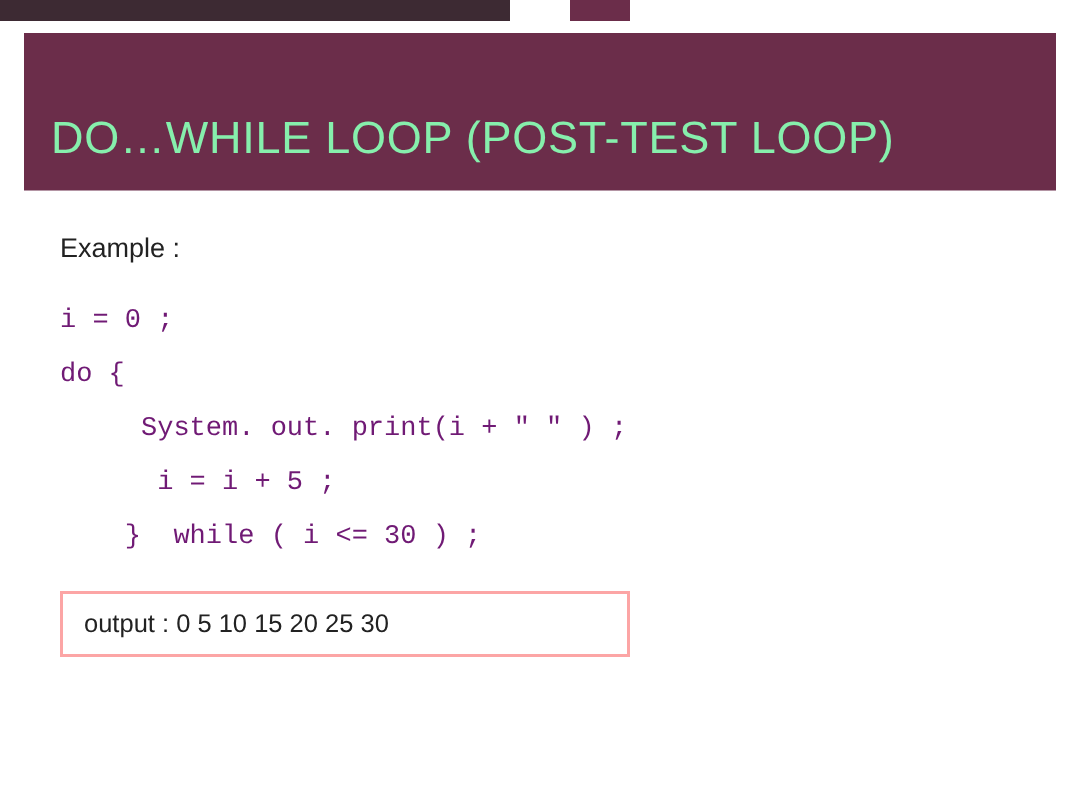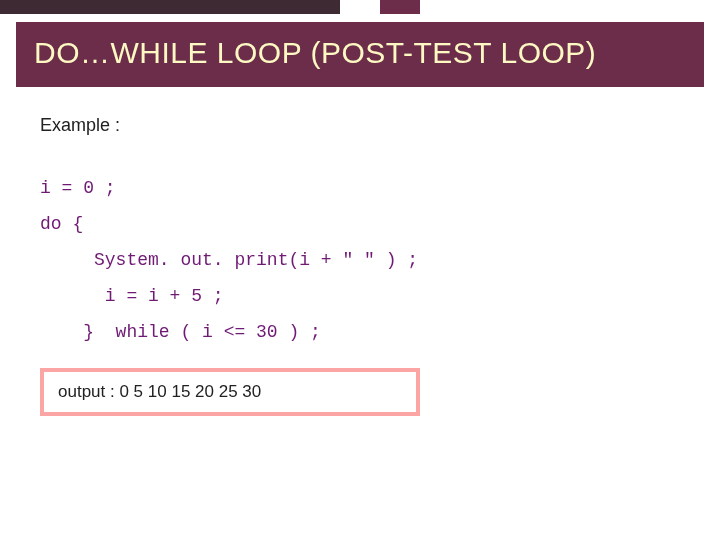--- a/index.html
+++ b/index.html
@@ -35,44 +35,45 @@
     flex: 1;
     height: 14px;
     background: #ffffff;
   }
   .title-bar {
     margin: 8px 16px 0 16px;
     background: #6b2d4a;
     padding: 14px 18px 16px 18px;
   }
   .title-text {
-    color: #fef9c3;
+    color: #86efac;
     font-size: 30px;
     font-weight: 400;
     line-height: 1.15;
     letter-spacing: 0.5px;
+    margin-top: 40px;
   }
   .content {
     padding: 28px 40px 0 40px;
     color: #222;
   }
   .example-label {
     font-size: 18px;
-    margin-bottom: 34px;
+    margin-bottom: 20px;
   }
   .code {
     font-family: "Courier New", Courier, monospace;
     font-size: 18px;
     line-height: 2.0;
     white-space: pre;
     color: #701a75;
   }
   .output-box {
     margin: 18px 40px 0 40px;
-    border: 4px solid #fca5a5;
+    border: 2px solid #fca5a5;
     padding: 10px 14px;
     width: 380px;
   }
   .output-text {
     font-size: 17px;
     color: #222;
   }
 </style>
 </head>
 <body>

